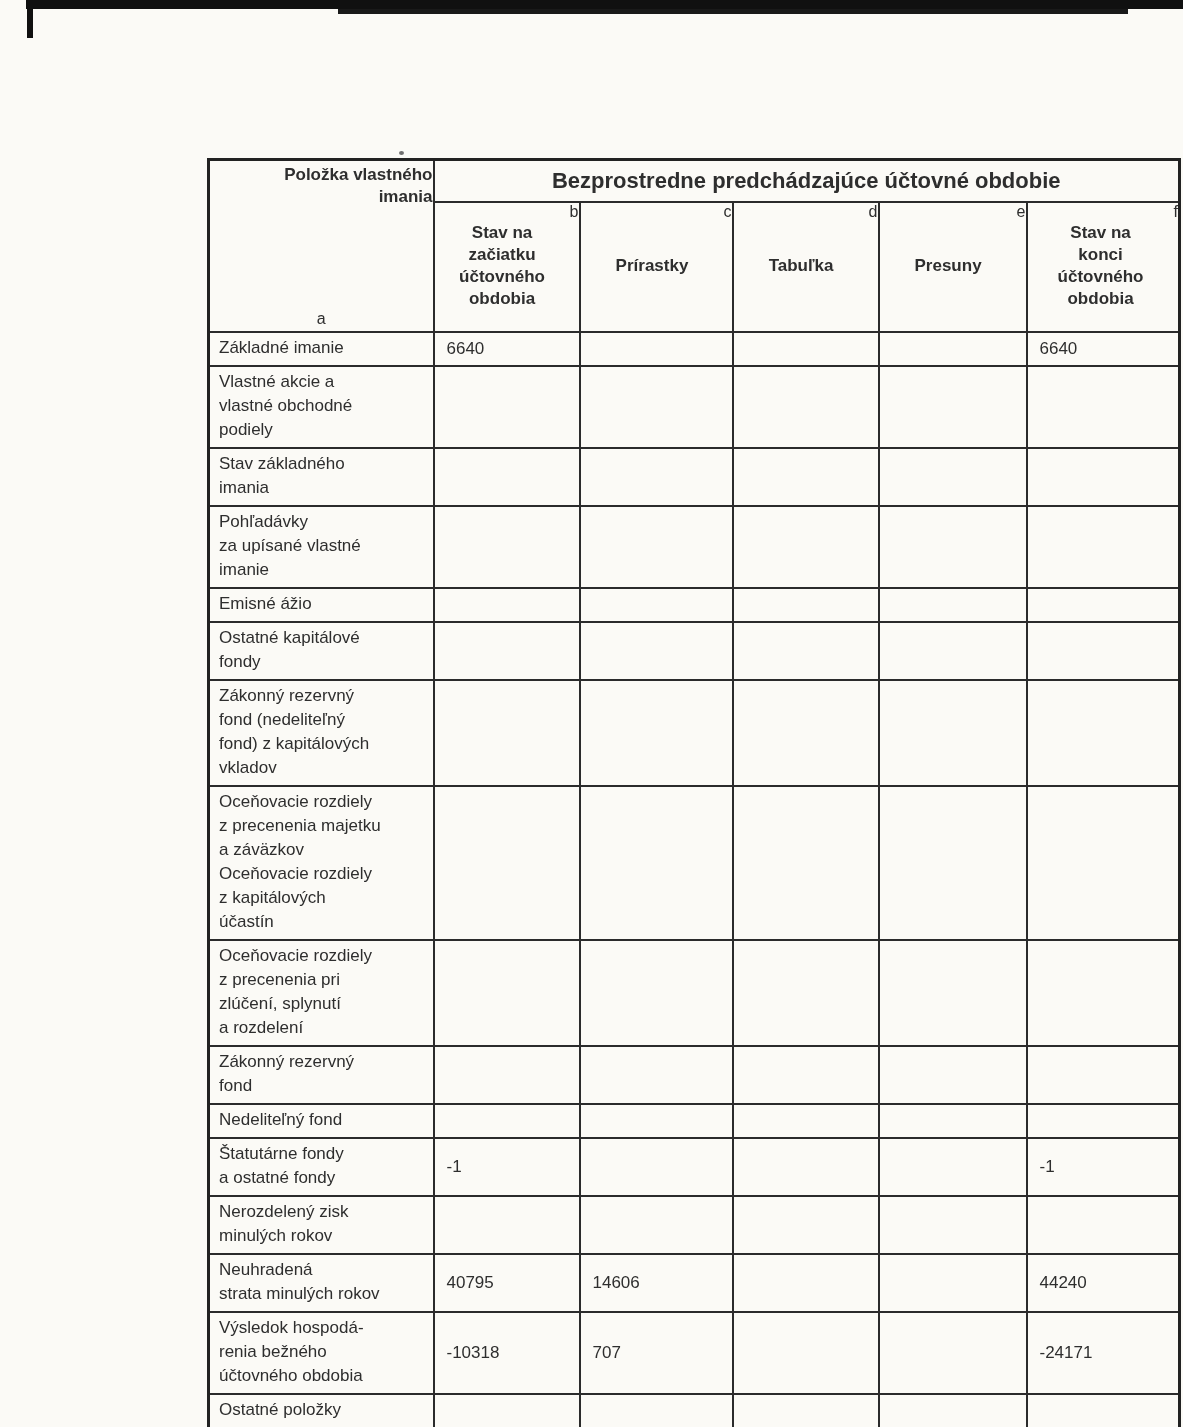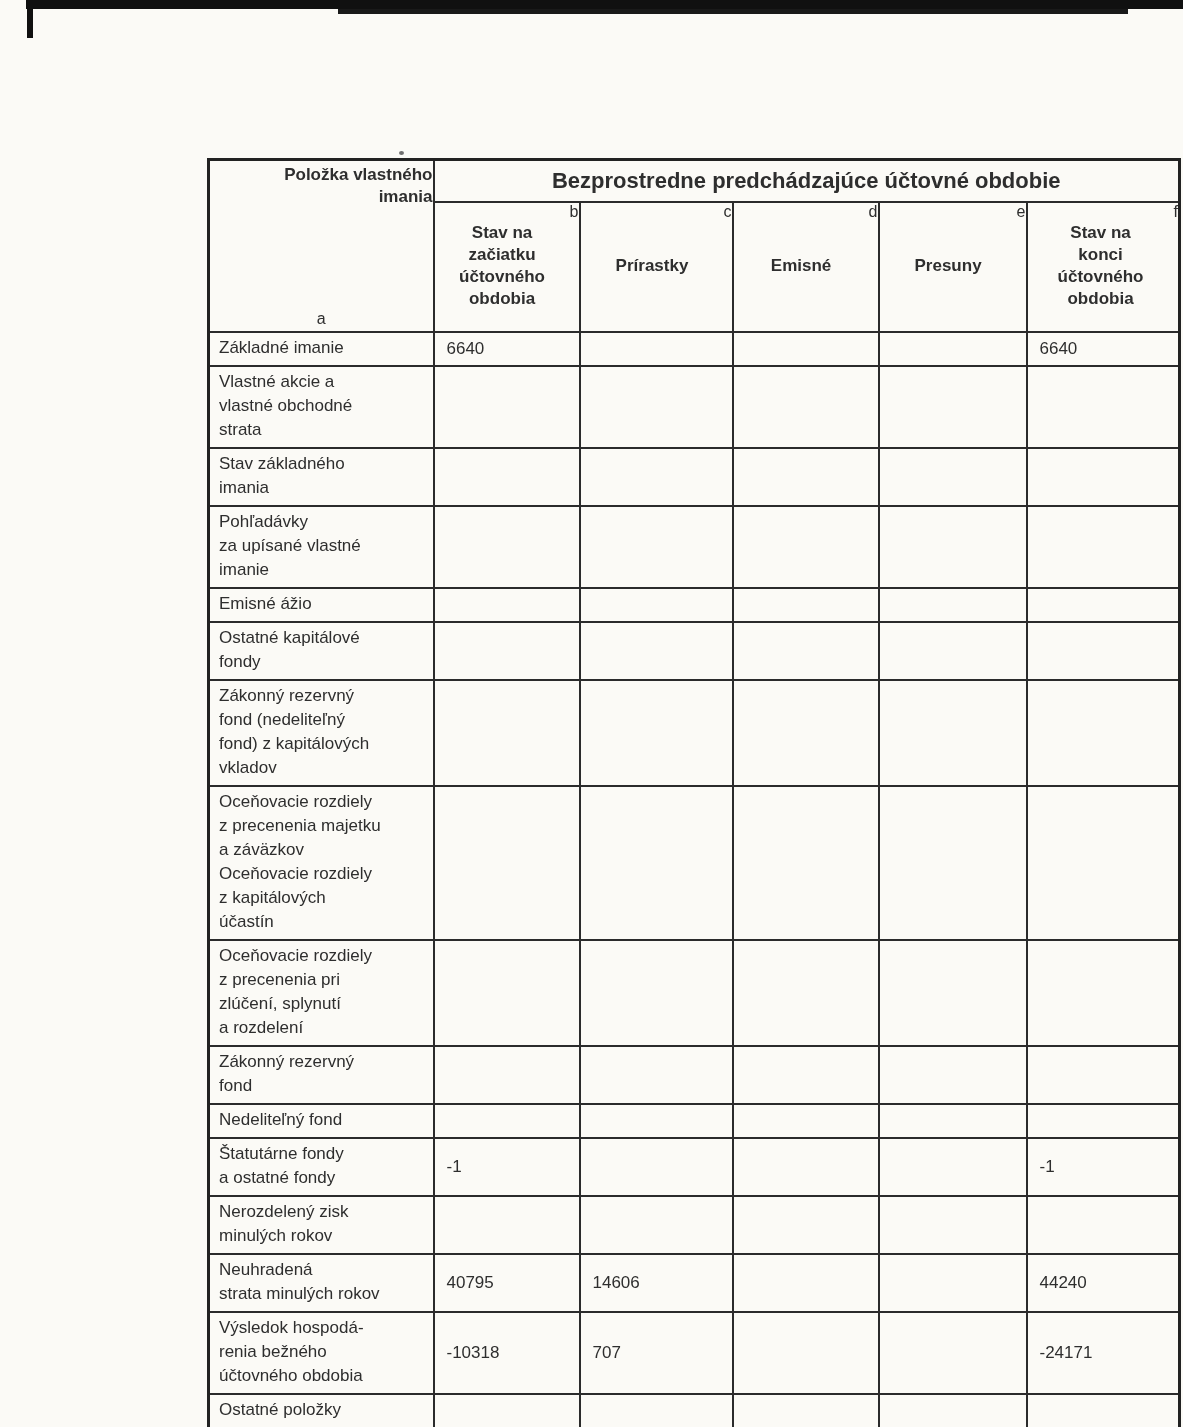--- a/index.html
+++ b/index.html
@@ -78,21 +78,21 @@
           </div>
         </th>
         <th>
           <div class="subwrap">
             <div class="sublabel">Prírastky</div>
             <div class="letter">c</div>
           </div>
         </th>
         <th>
           <div class="subwrap">
-            <div class="sublabel">Emisné</div>
+            <div class="sublabel">Tabuľka</div>
             <div class="letter">d</div>
           </div>
         </th>
         <th>
           <div class="subwrap">
             <div class="sublabel">Presuny</div>
             <div class="letter">e</div>
           </div>
         </th>
         <th>
@@ -111,21 +111,21 @@
           <td class="label-cell">Základné imanie</td>
           <td class="value-cell">6640</td>
           <td class="value-cell"></td>
           <td class="value-cell"></td>
           <td class="value-cell"></td>
           <td class="value-cell">6640</td>
         </tr>
         <tr>
           <td class="label-cell">Vlastné akcie a
 vlastné obchodné
-strata</td>
+podiely</td>
           <td class="value-cell"></td>
           <td class="value-cell"></td>
           <td class="value-cell"></td>
           <td class="value-cell"></td>
           <td class="value-cell"></td>
         </tr>
         <tr>
           <td class="label-cell">Stav základného
 imania</td>
           <td class="value-cell"></td>

